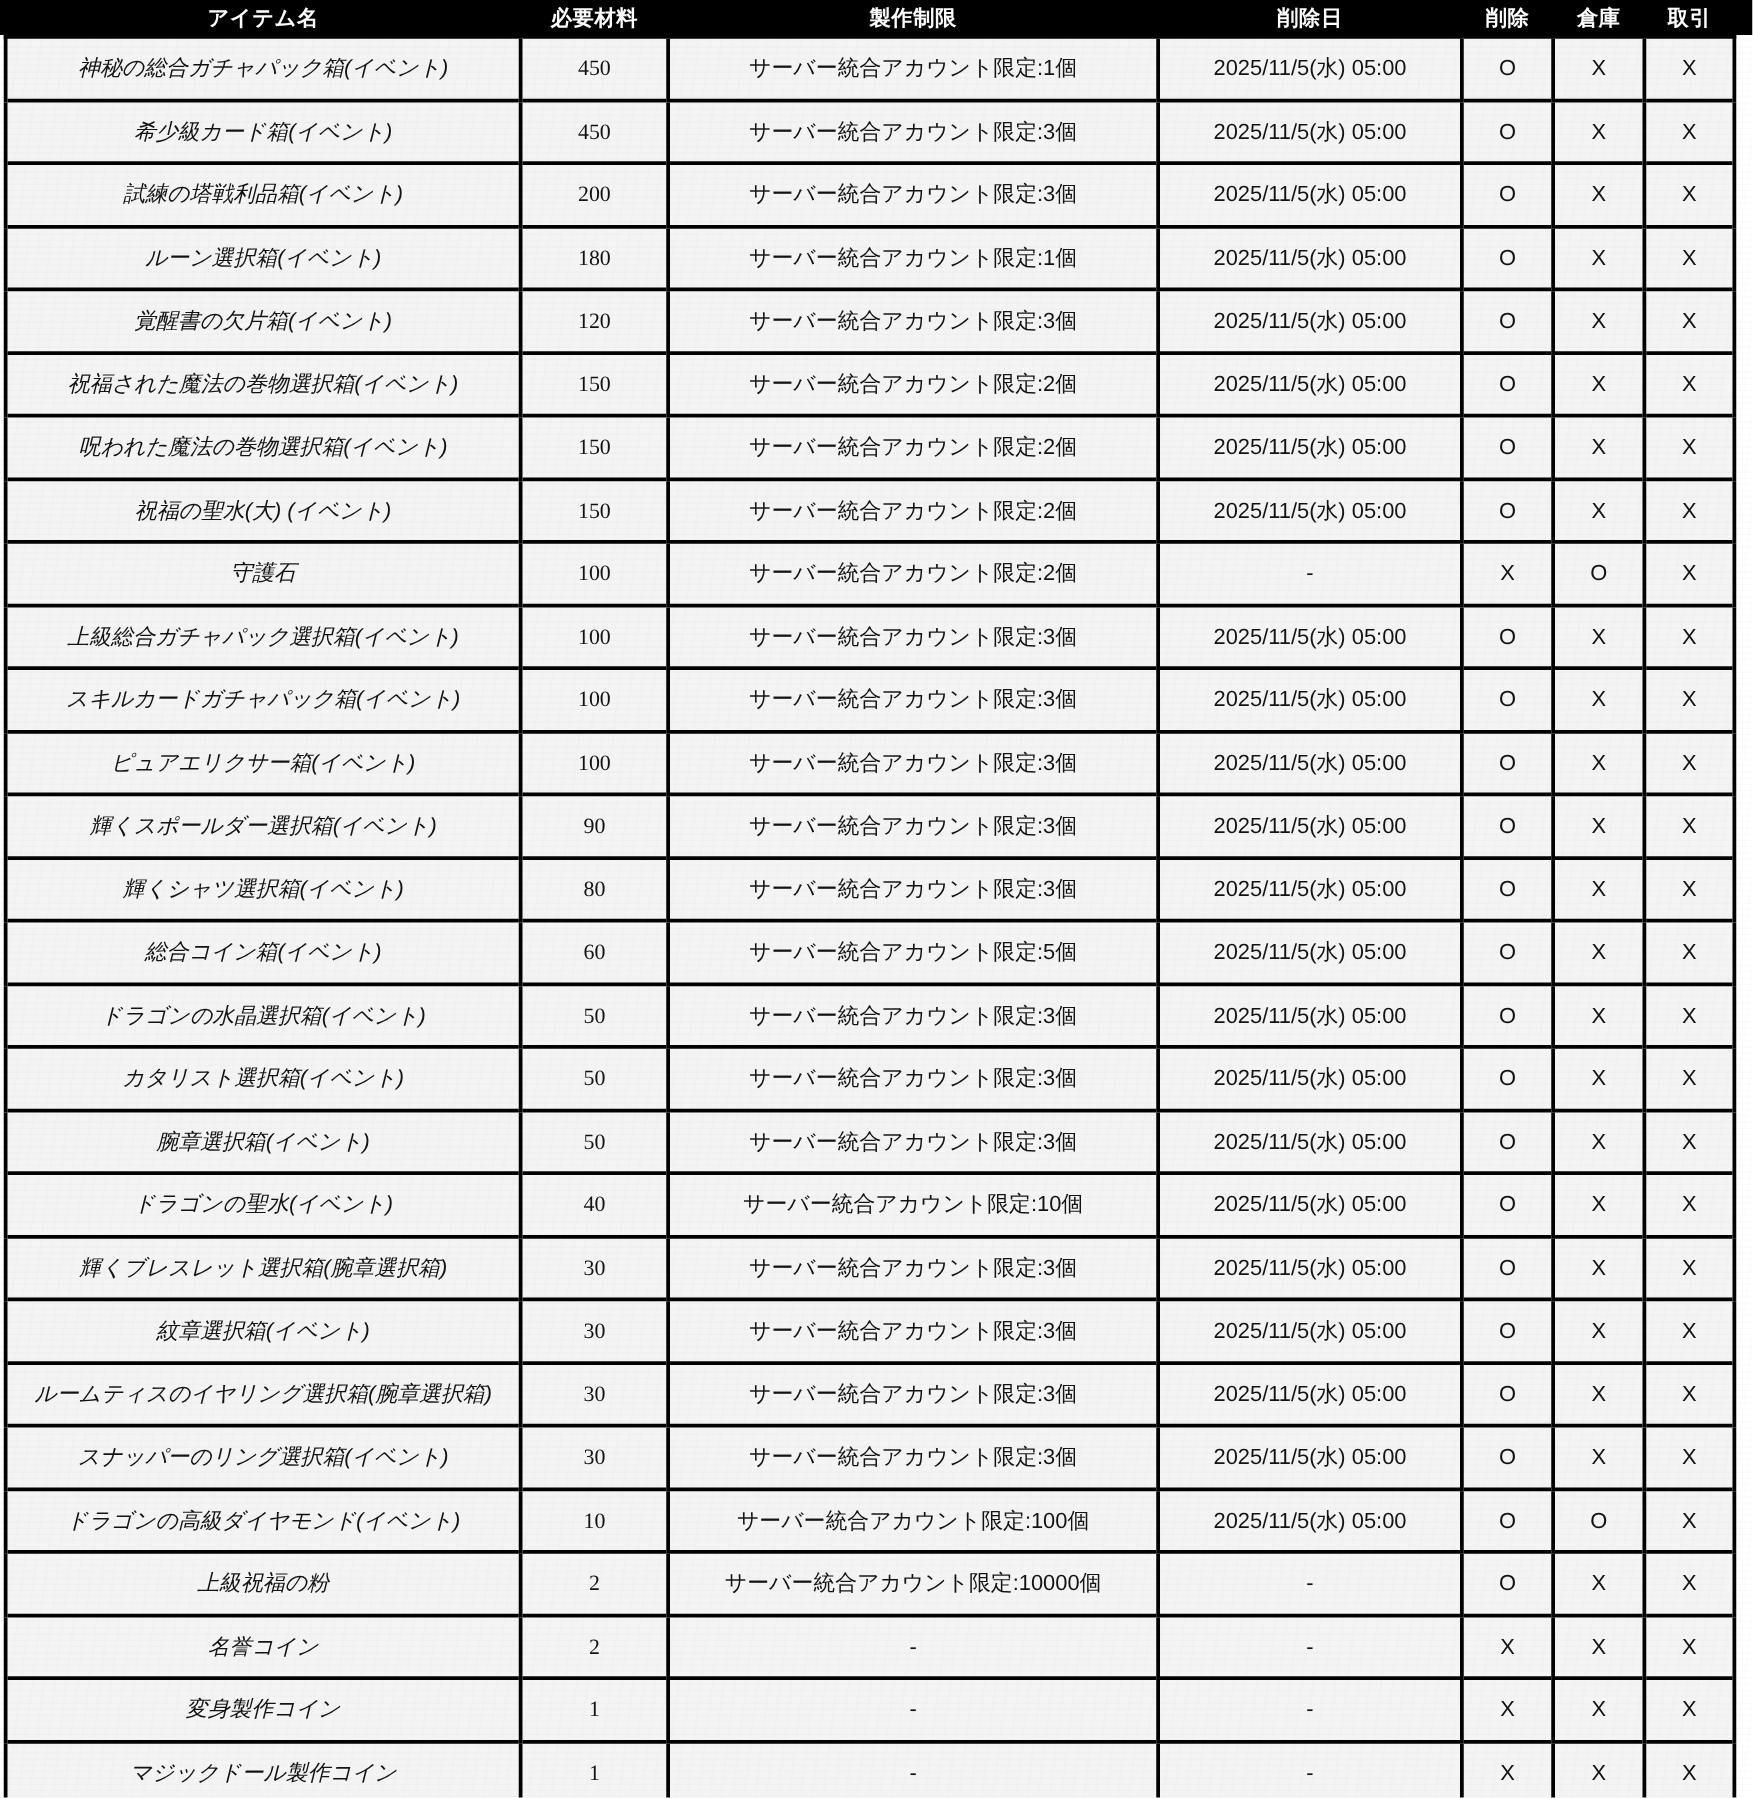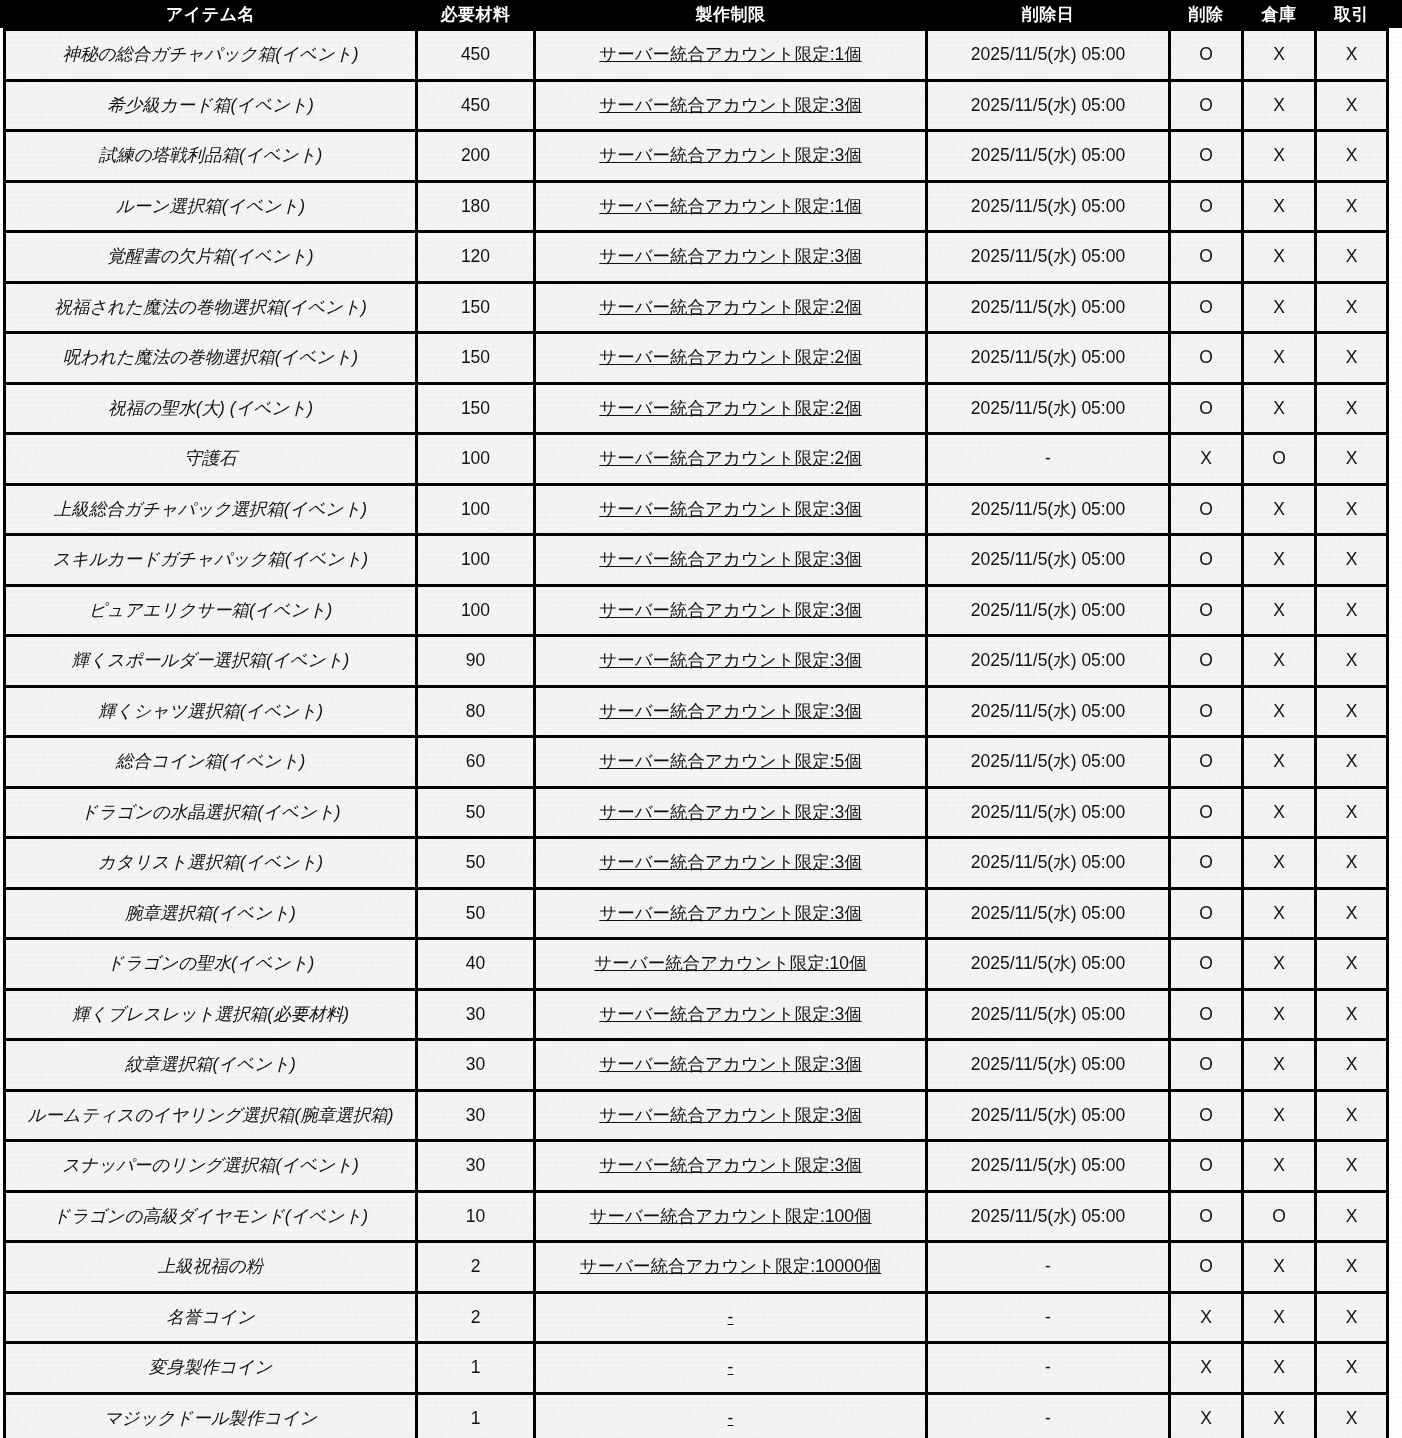--- a/index.html
+++ b/index.html
@@ -85,22 +85,22 @@
     overflow: hidden;
     line-height: 1.1;
   }
 
   
   table.grid tbody td.last-col {
     border-right: 3px solid #000000;
   }
 
   td.cell-name   { font-size: 17.5px; font-style: italic; }
-  td.cell-mat    { font-size: 18px; }
-  td.cell-limit  { font-size: 17px; text-decoration: underline; }
+  td.cell-mat    { font-size: 18px; font-family: Liberation Serif, serif; }
+  td.cell-limit  { font-size: 17px; }
   td.cell-date   { font-size: 17.5px; }
   td.cell-flag   { font-size: 18px; }
 
   
   .texture {
     position: absolute;
     left: 0; top: 0;
     width: 1402px; height: 1438px;
     pointer-events: none;
     z-index: 9;
@@ -304,21 +304,21 @@
         <tr>
           <td class="cell-name">ドラゴンの聖水(イベント)</td>
           <td class="cell-mat">40</td>
           <td class="cell-limit">サーバー統合アカウント限定:10個</td>
           <td class="cell-date">2025/11/5(水) 05:00</td>
           <td class="cell-flag">O</td>
           <td class="cell-flag">X</td>
           <td class="cell-flag last-col">X</td>
         </tr>
         <tr>
-          <td class="cell-name">輝くブレスレット選択箱(必要材料)</td>
+          <td class="cell-name">輝くブレスレット選択箱(腕章選択箱)</td>
           <td class="cell-mat">30</td>
           <td class="cell-limit">サーバー統合アカウント限定:3個</td>
           <td class="cell-date">2025/11/5(水) 05:00</td>
           <td class="cell-flag">O</td>
           <td class="cell-flag">X</td>
           <td class="cell-flag last-col">X</td>
         </tr>
         <tr>
           <td class="cell-name">紋章選択箱(イベント)</td>
           <td class="cell-mat">30</td>

